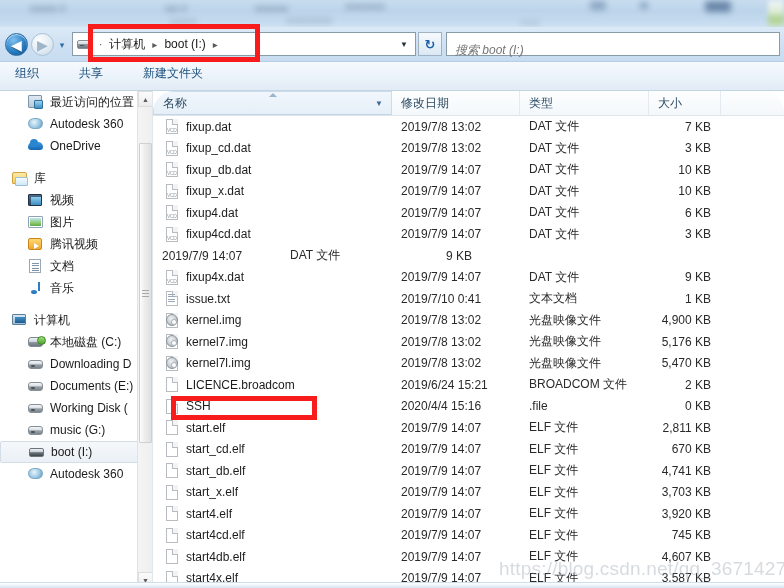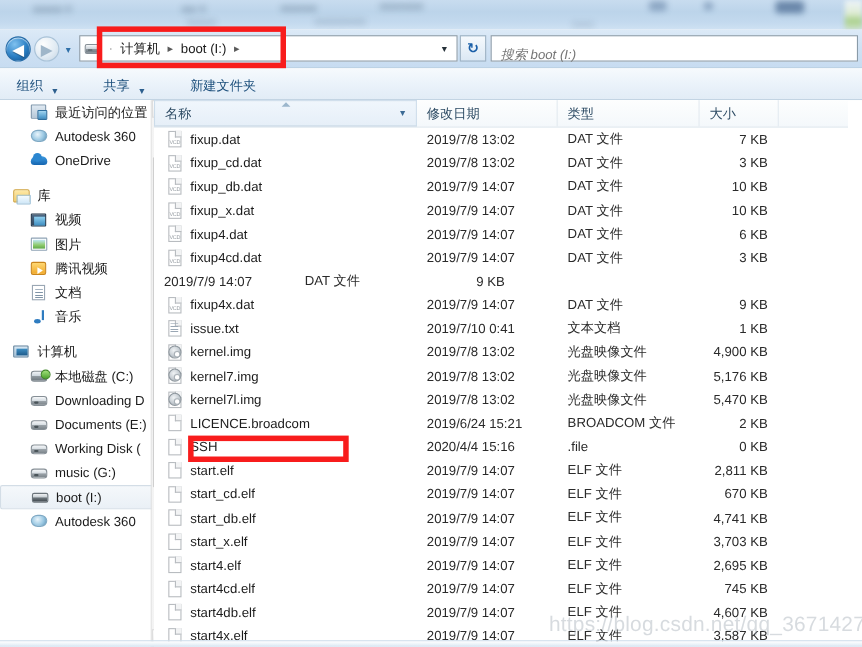--- a/index.html
+++ b/index.html
@@ -120,23 +120,23 @@
   }
 
   
   .cmd-row {
     position:absolute; left:0; top:35px; width:784px; height:29px;
     background: linear-gradient(180deg,#f6fafd 0%, #eaf2fa 55%, #e2ecf6 100%);
     border-bottom: 1px solid #c3d4e3;
     display:flex; align-items:center;
   }
   .cmd-btn {
-    display:flex; align-items:flex-end; gap:7px; height:22px;
+    display:flex; align-items:center; gap:22px; height:22px;
     padding: 0 9px; margin-left: 6px; cursor:pointer;
-    color:#1c4f7c; font-size:12px; border-radius:2px;
+    color:#1c4f7c; font-size:12px; border-radius:2px;flex-direction:column;
   }
   .cmd-caret { font-size: 8px; color:#2c5f8e; }
 
   
   .body-split { position:absolute; left:0; top:64px; width:784px; height:497px; background:#fff; }
 
   
   .navpane {
     position:absolute; left:0; top:0; width:153px; height:497px;
     background:#ffffff; overflow:hidden;
@@ -175,22 +175,22 @@
     position:absolute; left:1px; top:52px; width:13px; height:300px;
     background: linear-gradient(90deg,#fdfdfd 0%, #eeeeee 40%, #e0e0e0 100%);
     border:1px solid #cfcfcf; border-radius:1px; cursor:pointer;
     display:flex; align-items:center; justify-content:center;
   }
   .nav-sb-grip { width:7px; height:7px;
     background: repeating-linear-gradient(180deg,#a8a8a8 0 1px, transparent 1px 3px); }
 
   
   .listpane {
-    position:absolute; left:140px; top:0; width:631px; height:497px;
-    background:#ffffff; overflow:hidden;
+    position:absolute; left:153px; top:0; width:631px; height:497px;
+    background:#ffffff; overflow:hidden;border-radius:21px;
   }
   .col-head {
     display:flex; height:25px; align-items:stretch;
     background: linear-gradient(180deg,#fdfefe 0%, #f4f8fb 100%);
     border-bottom:1px solid #dde6ed;
     position: relative;
   }
   .col-head .hcell {
     display:flex; align-items:center; padding-left:9px;
     font-size:12px; color:#2c4a63; cursor:pointer;
@@ -796,21 +796,21 @@
           </div>
           <div class="row">
             <div class="cell name">
               <span class="fi gen">
                 <span class="page"></span>
               </span>
               <span>start4.elf</span>
             </div>
             <div class="cell date">2019/7/9 14:07</div>
             <div class="cell type">ELF 文件</div>
-            <div class="cell size">2,695 KB</div>
+            <div class="cell size">3,920 KB</div>
           </div>
           <div class="row">
             <div class="cell name">
               <span class="fi gen">
                 <span class="page"></span>
               </span>
               <span>start4cd.elf</span>
             </div>
             <div class="cell date">2019/7/9 14:07</div>
             <div class="cell type">ELF 文件</div>

